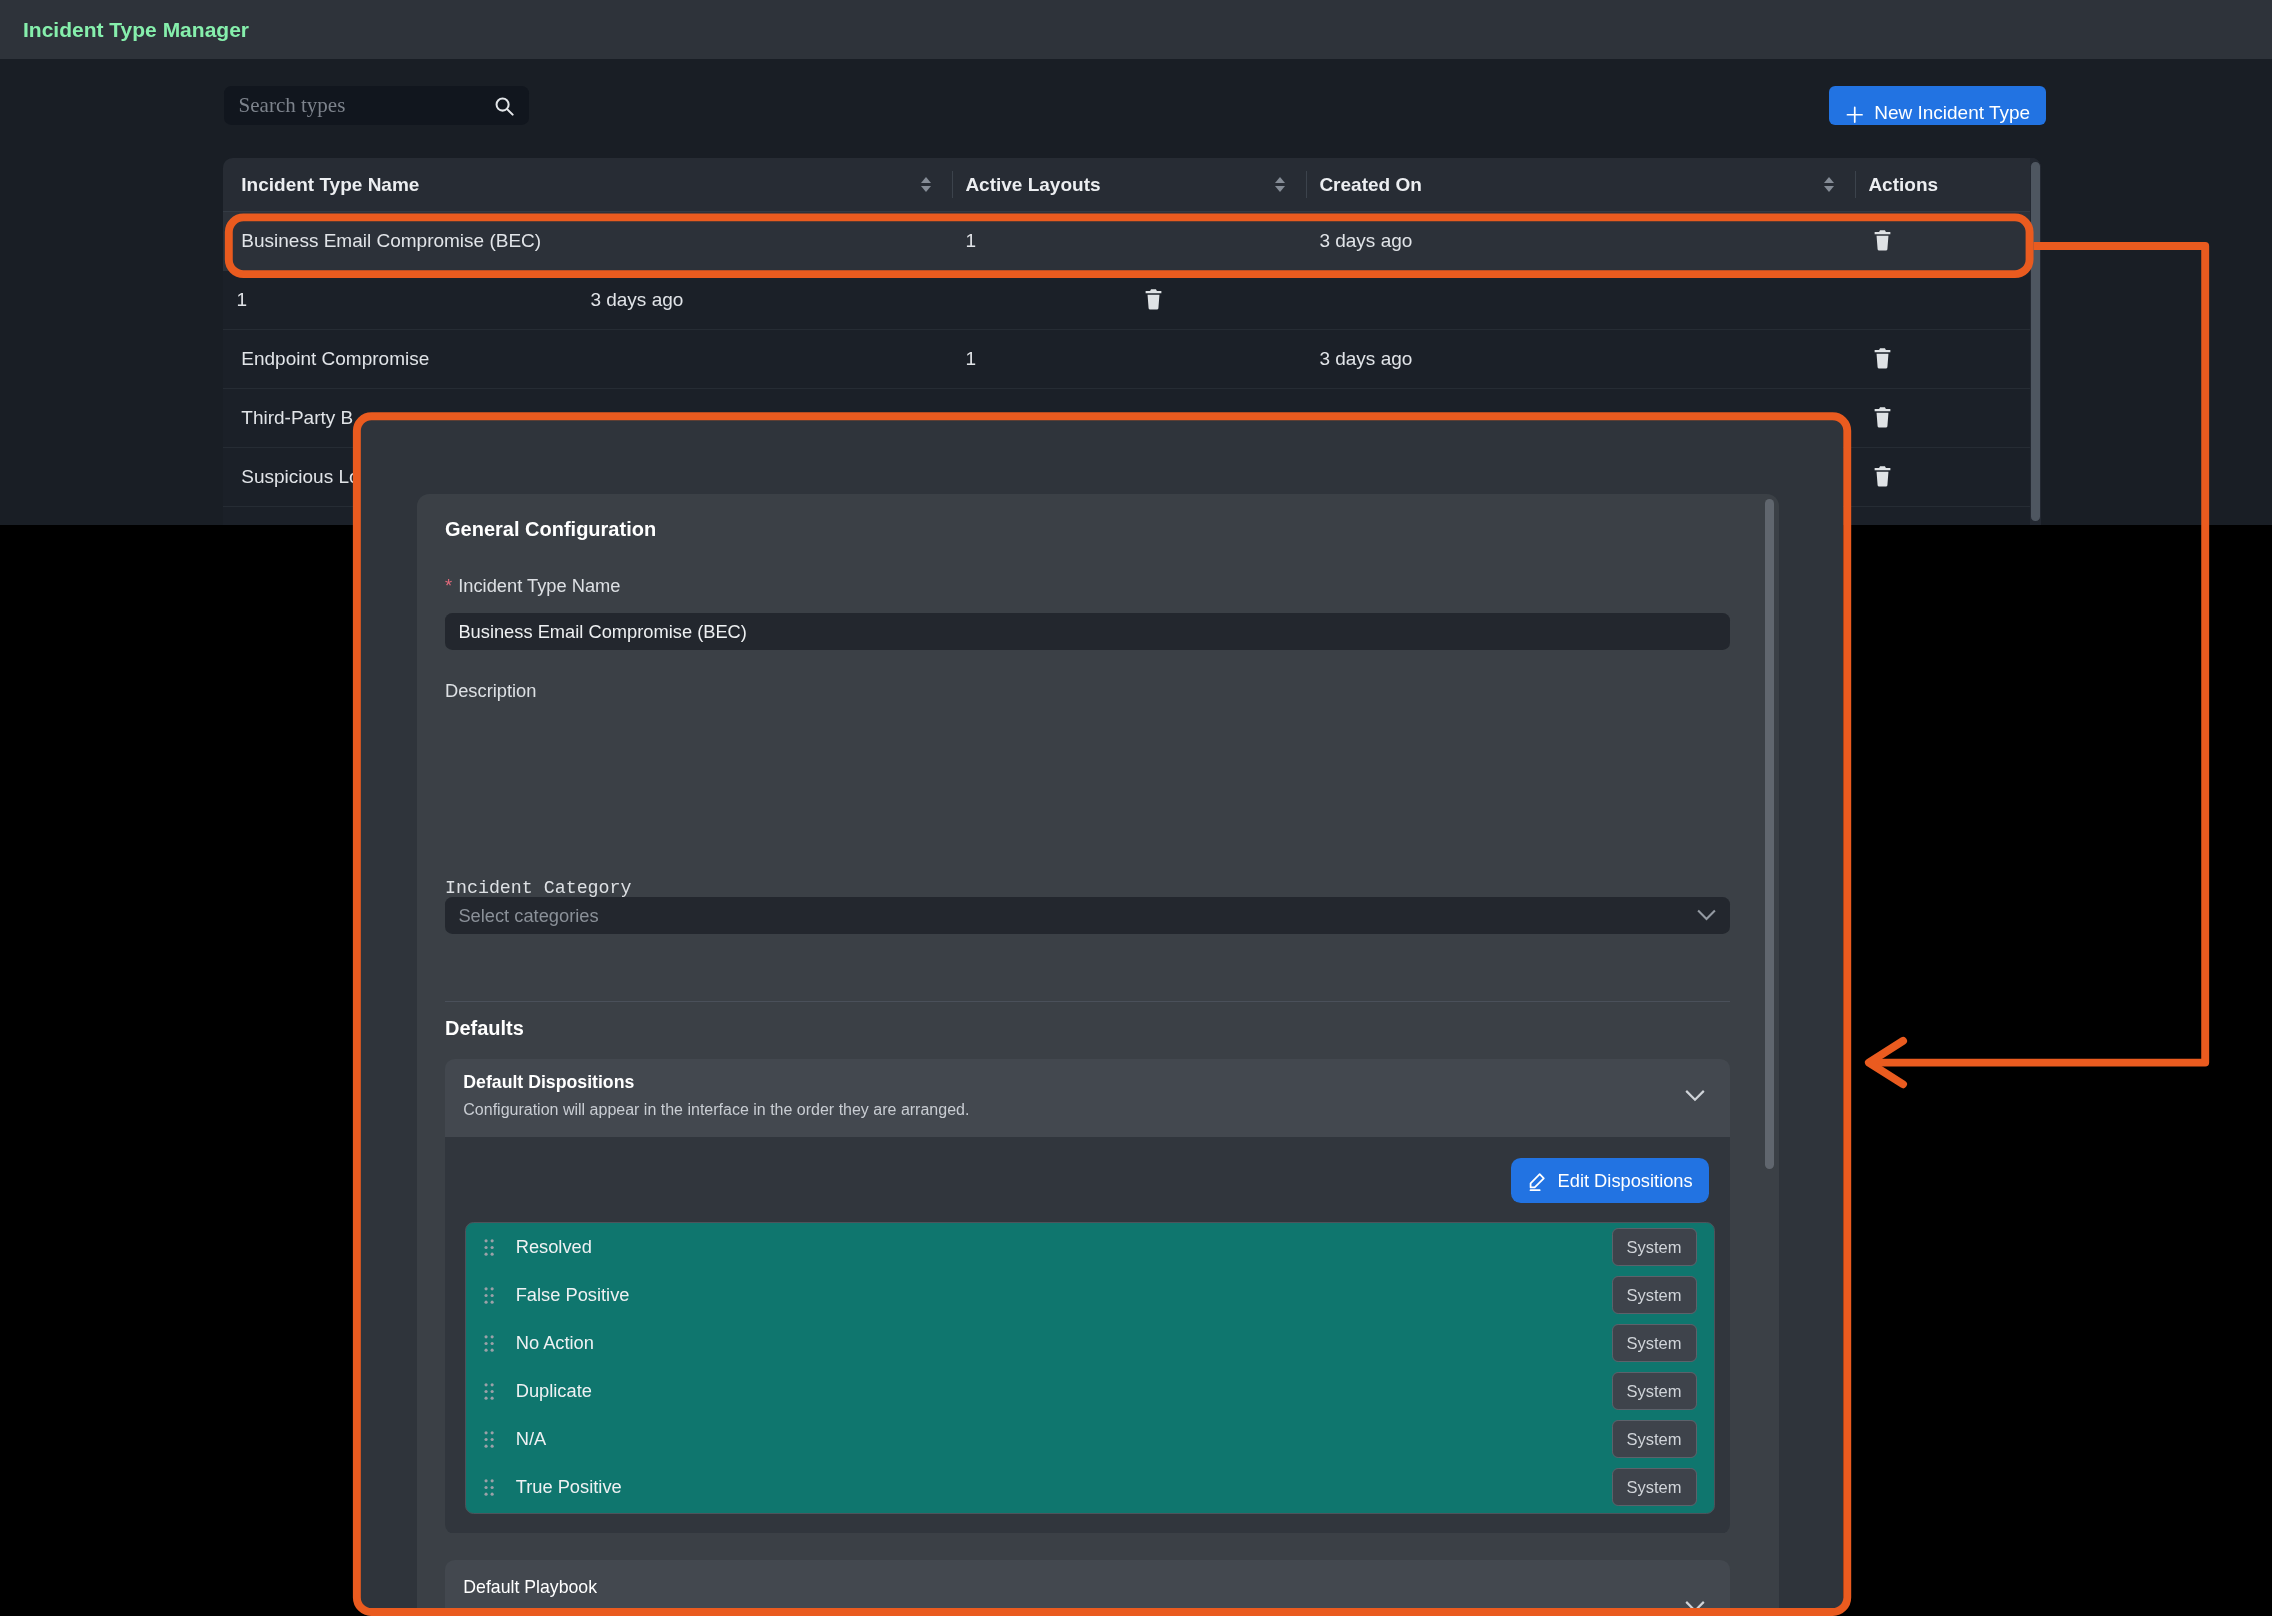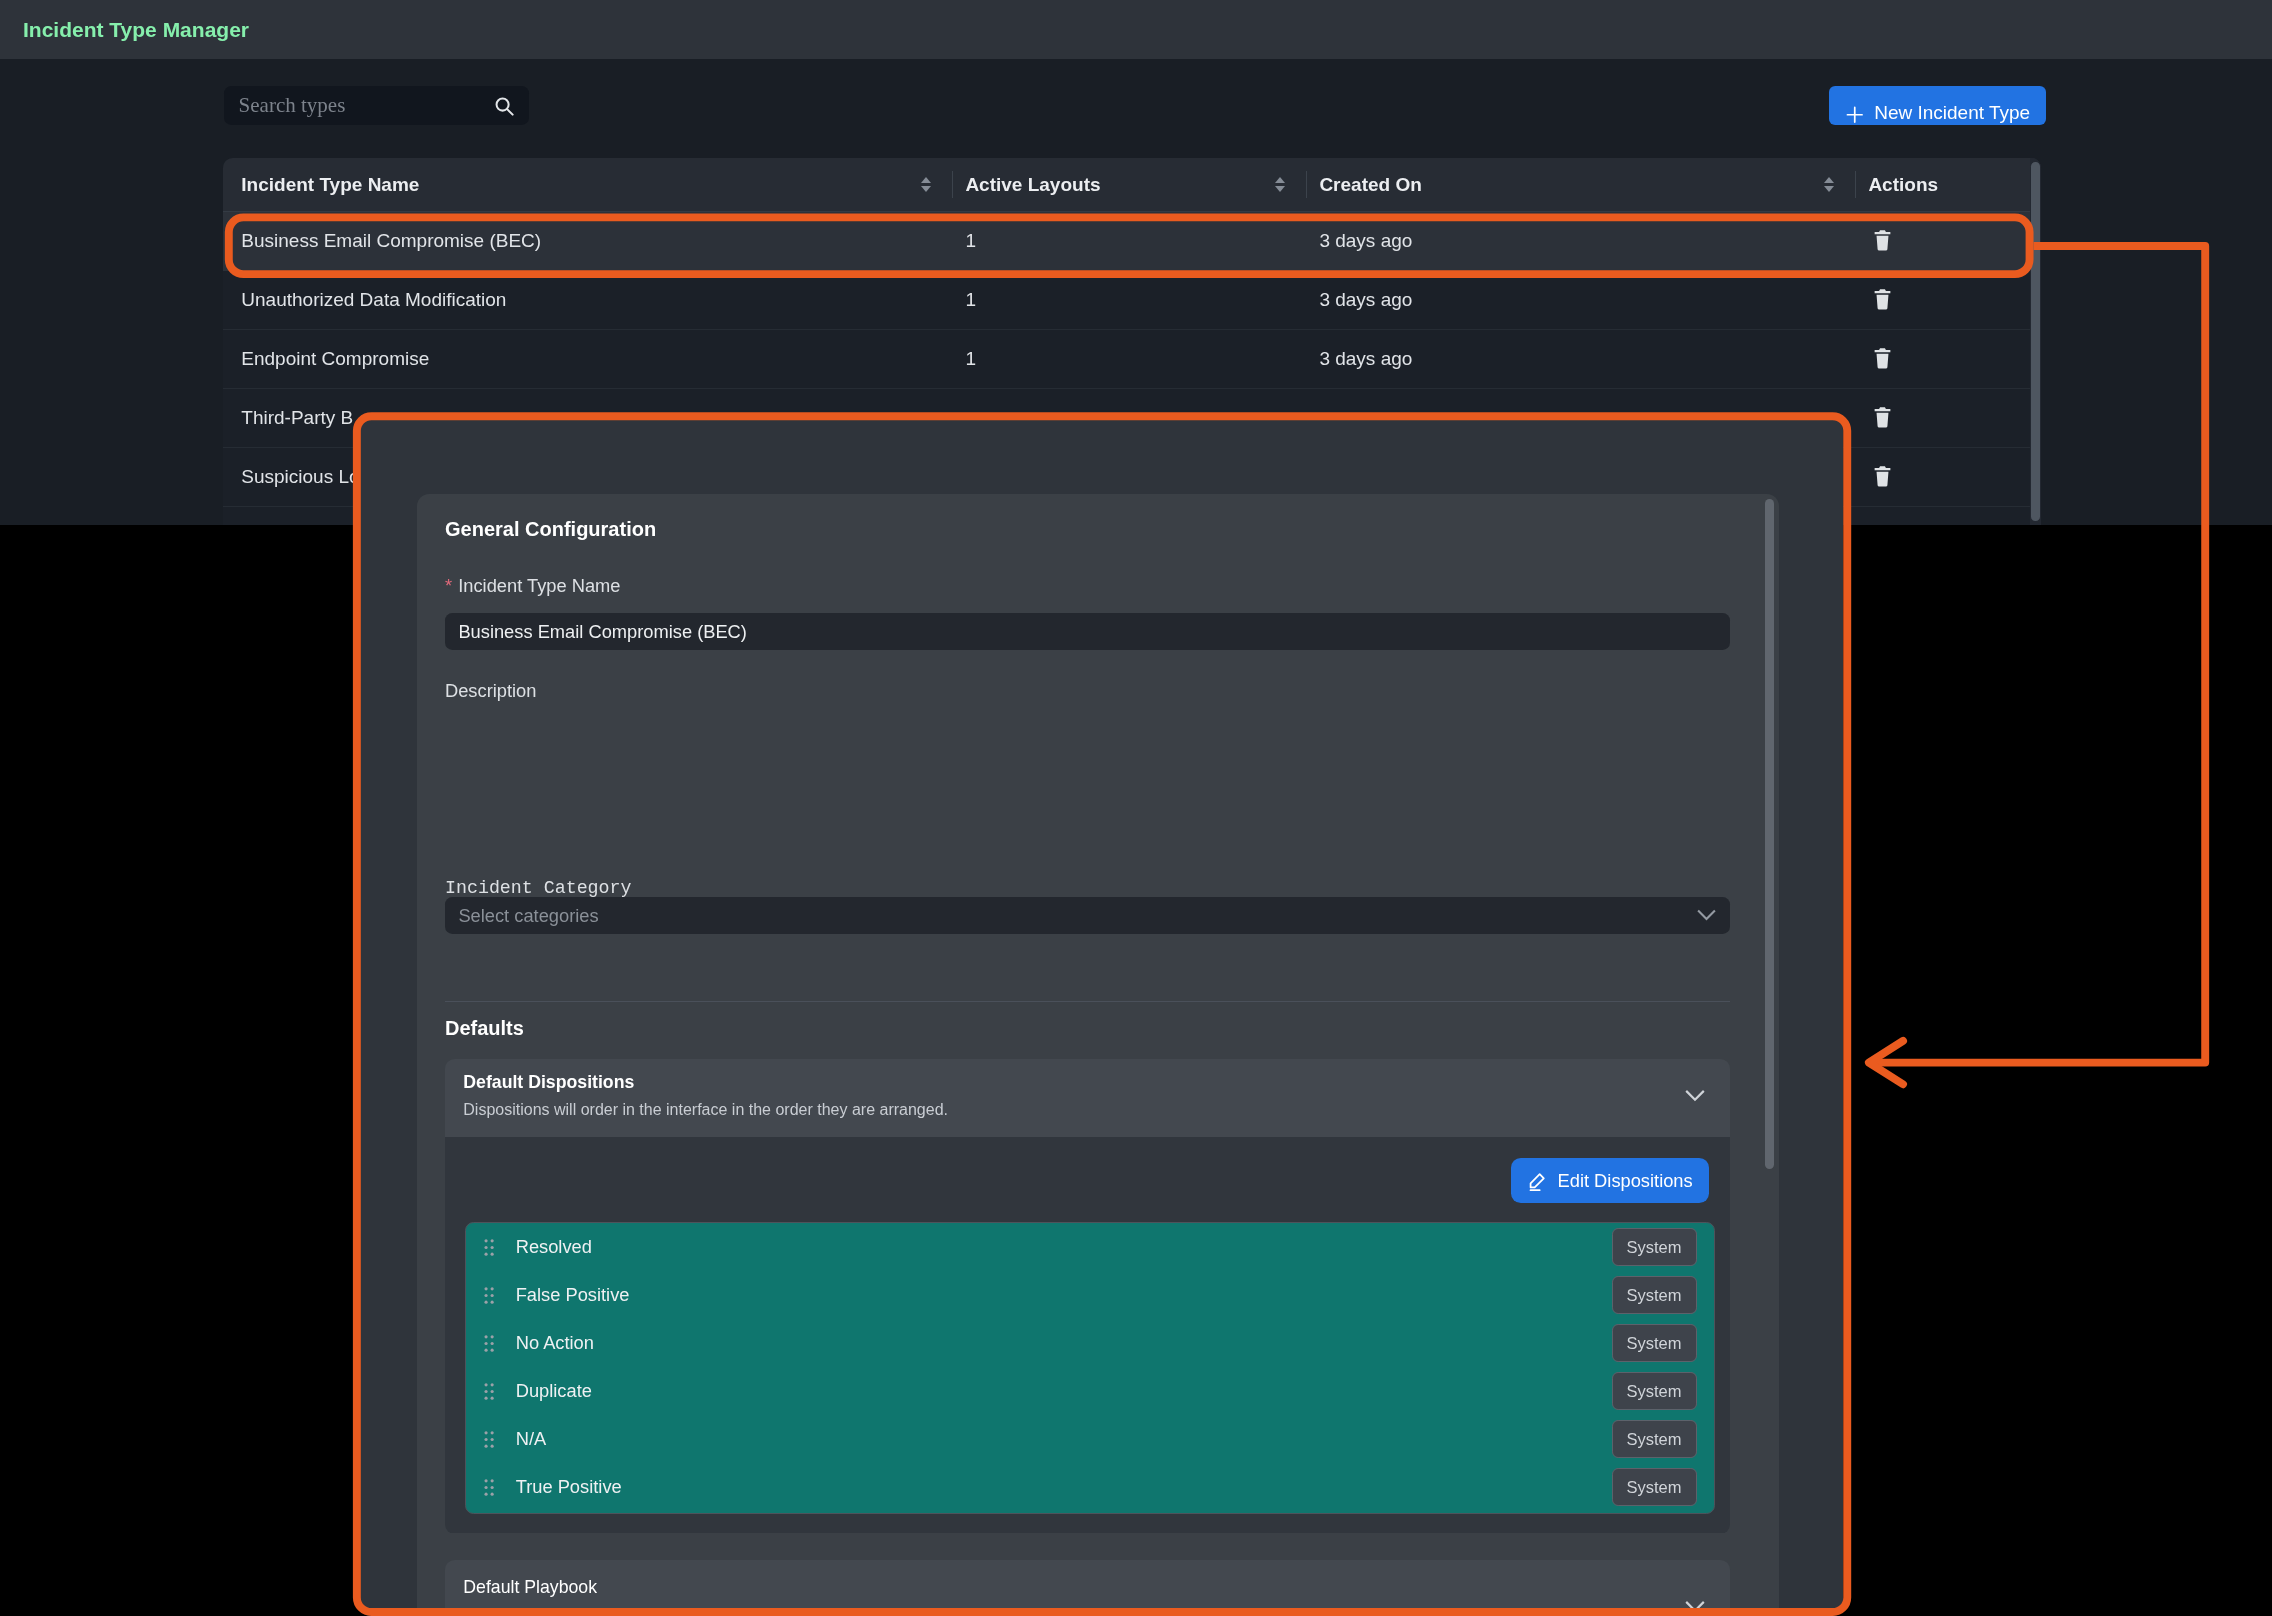--- a/index.html
+++ b/index.html
@@ -143,21 +143,20 @@
           <div class="td c2">1</div>
           <div class="td c3">3 days ago</div>
           <div class="td c4">
             <button class="trashbtn"><svg width="21" height="23" viewBox="0 0 24 26">
                 <path d="M9.2 2.5h5.6l1.1 2H21v2.6H3V4.5h5.1z" fill="#dfe2e5"></path>
                 <path d="M5.2 8.6h13.6L17.6 24a1.8 1.8 0 0 1-1.8 1.6H8.2A1.8 1.8 0 0 1 6.4 24z" fill="#dfe2e5"></path>
               </svg></button>
           </div>
         </div>
         <div class="trow">
-          <div class="td c1">Unauthorized Data Modification</div>
           <div class="td c2">1</div>
           <div class="td c3">3 days ago</div>
           <div class="td c4">
             <button class="trashbtn"><svg width="21" height="23" viewBox="0 0 24 26">
                 <path d="M9.2 2.5h5.6l1.1 2H21v2.6H3V4.5h5.1z" fill="#dfe2e5"></path>
                 <path d="M5.2 8.6h13.6L17.6 24a1.8 1.8 0 0 1-1.8 1.6H8.2A1.8 1.8 0 0 1 6.4 24z" fill="#dfe2e5"></path>
               </svg></button>
           </div>
         </div>
         <div class="trow">
@@ -224,21 +223,21 @@
       </span>
     </div>
 
     <div class="divider"></div>
 
     <h2 class="h-section" style="top:523px;">Defaults</h2>
 
     <div class="card">
       <div class="cardhead">
         <p class="ct">Default Dispositions</p>
-        <p class="cs">Dispositions will order in the interface in the order they are arranged.</p>
+        <p class="cs">Configuration will appear in the interface in the order they are arranged.</p>
         <span class="chev">
           <svg width="22" height="14.6" viewBox="0 0 20 12" fill="none" stroke="#cfd3d8" stroke-width="2">
               <path d="M2 2l8 8 8-8"></path>
             </svg>
         </span>
       </div>
       <div class="cardbody">
         <button class="btn-edit">
           <svg width="21" height="21" viewBox="0 0 24 24" fill="none" stroke="#fff" stroke-width="2" stroke-linecap="round" stroke-linejoin="round">
             <path d="M14.5 4.8l4.7 4.7L8.8 19.9H4.1v-4.7z"></path>

